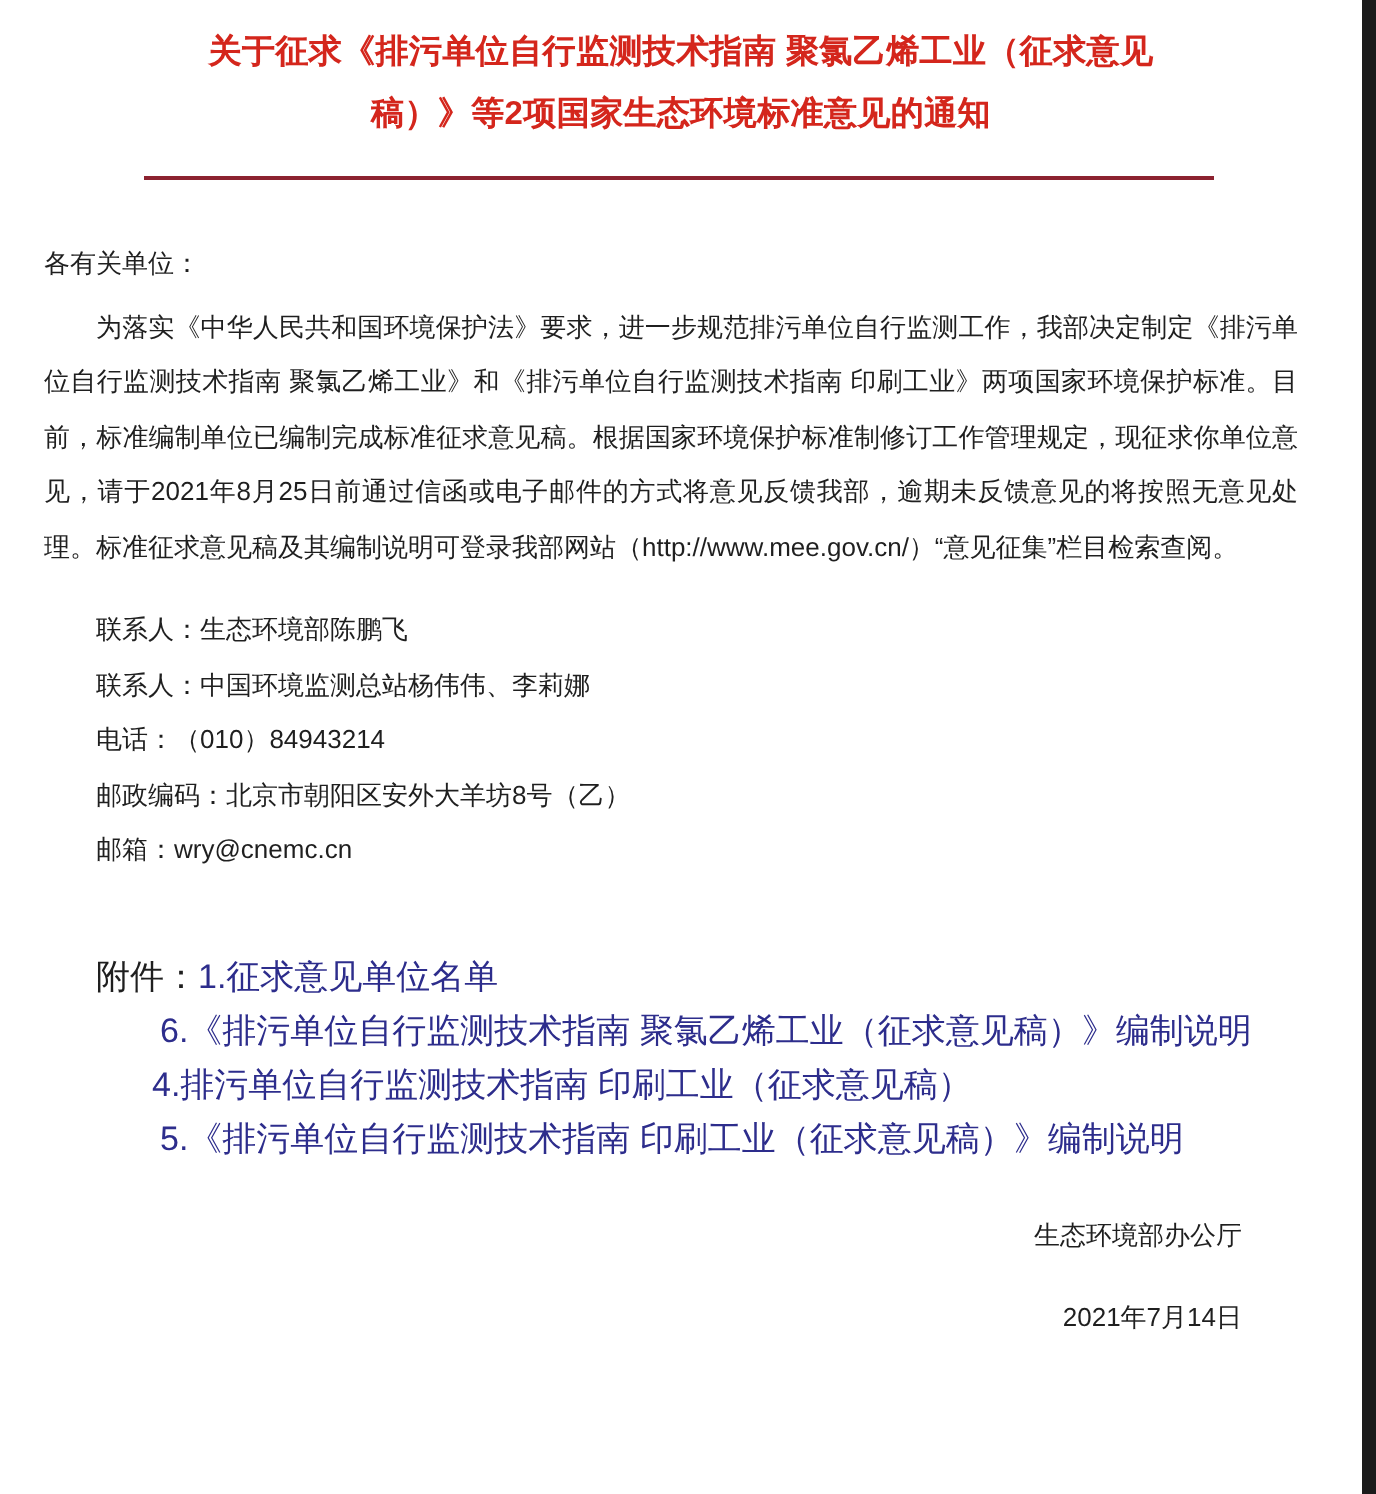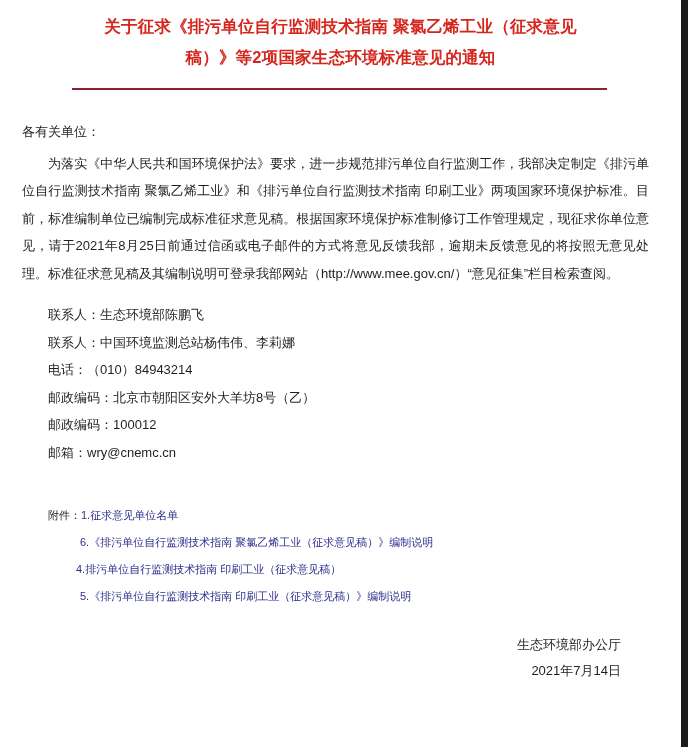--- a/index.html
+++ b/index.html
@@ -83,21 +83,21 @@
   }
   .contact-list li {
     margin: 0;
     white-space: nowrap;
   }
 
   
   .attach-block {
     margin: 36px 0 0 0;
     padding: 0 0 0 26px;
-    font-size: 11px;
+    font-size: 17px;
     line-height: 27px;
   }
   .attach-row {
     display: block;
     white-space: nowrap;
   }
   .attach-label {
     color: #1f1f1f;
   }
   .attach-link {
@@ -117,20 +117,21 @@
   .signature {
     margin: 22px 0 0 0;
     padding-right: 38px;
     text-align: right;
     font-size: 13px;
     line-height: 26px;
     color: #1f1f1f;
   }
   .signature div {
     white-space: nowrap;
+    margin-top: 15px;
   }
 </style>
 </head>
 <body>
 
 <div id="page">
 
   <div id="content">
 
     <div class="title-block">
@@ -143,21 +144,20 @@
 
     <div class="body-wrap">
       <p class="salutation">各有关单位：</p>
       <p class="para">为落实《中华人民共和国环境保护法》要求，进一步规范排污单位自行监测工作，我部决定制定《排污单位自行监测技术指南 聚氯乙烯工业》和《排污单位自行监测技术指南 印刷工业》两项国家环境保护标准。目前，标准编制单位已编制完成标准征求意见稿。根据国家环境保护标准制修订工作管理规定，现征求你单位意见，请于2021年8月25日前通过信函或电子邮件的方式将意见反馈我部，逾期未反馈意见的将按照无意见处理。标准征求意见稿及其编制说明可登录我部网站（http://www.mee.gov.cn/）“意见征集”栏目检索查阅。</p>
 
       <ul class="contact-list">
         <li>联系人：生态环境部陈鹏飞</li>
         <li>联系人：中国环境监测总站杨伟伟、李莉娜</li>
         <li>电话：（010）84943214</li>
         <li>邮政编码：北京市朝阳区安外大羊坊8号（乙）</li>
-        <li>邮政编码：100012</li>
         <li>邮箱：wry@cnemc.cn</li>
       </ul>
 
       <div class="attach-block">
         <span class="attach-row"><span class="attach-label">附件：</span><a class="attach-link" href="#">1.征求意见单位名单</a></span>
         <a class="attach-link attach-item-indent deep" href="#">6.《排污单位自行监测技术指南 聚氯乙烯工业（征求意见稿）》编制说明</a>
         <a class="attach-link attach-item-indent" href="#">4.排污单位自行监测技术指南 印刷工业（征求意见稿）</a>
         <a class="attach-link attach-item-indent deep" href="#">5.《排污单位自行监测技术指南 印刷工业（征求意见稿）》编制说明</a>
       </div>
 

